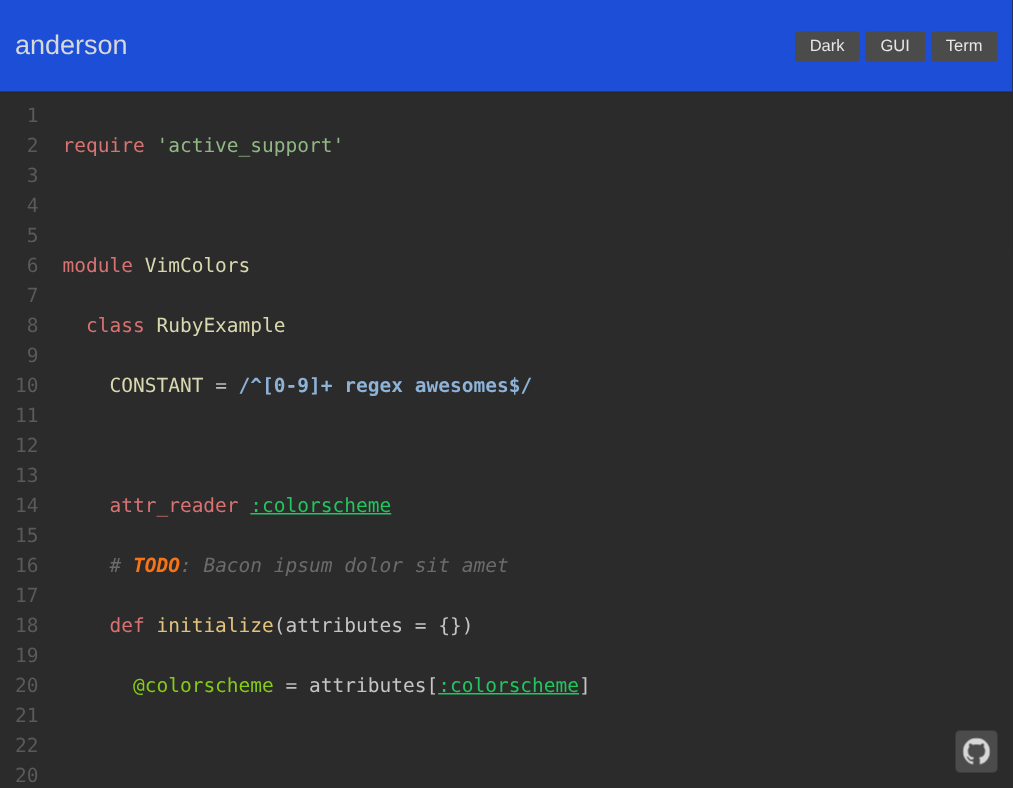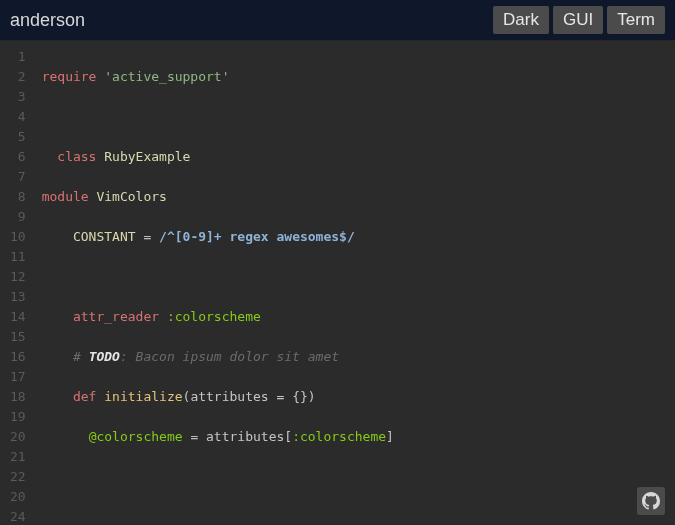--- a/index.html
+++ b/index.html
@@ -8,38 +8,38 @@
     height: 525px;
     background: #2b2b2b;
     font-family: Menlo, Consolas, "DejaVu Sans Mono", monospace;
     font-size: 13px;
     overflow: hidden;
     color: #c5c5c5;
   }
   .header {
     display: flex;
     align-items: center;
-    padding: 6px 10px;
-    background: #0f172a;
+    padding: 20px 10px;
+    background: #1d4ed8;
     border-bottom: 1px solid #262626;
   }
   .title {
     flex: 1;
     font-family: -apple-system, "Segoe UI", sans-serif;
     font-size: 18px;
     color: #d8d8d8;
     font-weight: 400;
   }
   .btn {
     background: #4b4b4b;
     color: #e6e6e6;
     border: none;
     padding: 4px 10px;
     margin-left: 4px;
-    font-size: 17px;
+    font-size: 11px;
     border-radius: 2px;
     font-family: -apple-system, "Segoe UI", sans-serif;
     cursor: pointer;
   }
   .editor {
     display: flex;
     background: #2b2b2b;
     line-height: 20px;
   }
   .gutter {
@@ -65,25 +65,25 @@
     align-items: center;
     justify-content: center;
     cursor: pointer;
   }
   .gh-btn svg { fill: #d8d8d8; width: 18px; height: 18px; }
 
   
   .kw    { color: #d97272; }          
   .const { color: #d9d9b0; }          
   .str   { color: #91b884; }          
-  .sym   { color: #84cc16; }          
+  .sym   { color: #22c55e; text-decoration: underline; }          
   .op    { color: #bdbdbd; }          
   .rgx   { color: #8eb3d8; font-weight: bold; }          
   .cmt   { color: #6b6b6b; font-style: italic; }
-  .todo  { color: #e5e5e5; font-weight: bold; }
+  .todo  { color: #f97316; font-weight: bold; }
   .ident { color: #c5c5c5; text-align: right; }
   .fn    { color: #e3c47a; }          
   .ivar  { color: #84cc16; }          
 </style>
 </head>
 <body>
 
 <div class="header">
   <div class="title">anderson</div>
   <button class="btn">Dark</button>
@@ -114,22 +114,22 @@
       <div>19</div>
       <div>20</div>
       <div>21</div>
       <div>22</div>
       <div>20</div>
       <div>24</div>
     </div>
   <div class="code">
 <div><span class="kw">require</span> <span class="str">'active_support'</span></div>
 <div> </div>
+<div><span class="kw">module</span> <span class="const">VimColors</span></div>
 <div>  <span class="kw">class</span> <span class="const">RubyExample</span></div>
-<div><span class="kw">module</span> <span class="const">VimColors</span></div>
 <div>    <span class="const">CONSTANT</span> <span class="op">=</span> <span class="rgx">/^[0-9]+ regex awesomes$/</span></div>
 <div> </div>
 <div>    <span class="kw">attr_reader</span> <span class="sym">:colorscheme</span></div>
 <div>    <span class="cmt"><span>#</span> <span class="todo">TODO</span><span>: Bacon ipsum dolor sit amet</span></span></div>
 <div>    <span class="kw">def</span> <span class="fn">initialize</span><span class="ident">(attributes = {})</span></div>
 <div>      <span class="ivar">@colorscheme</span> <span class="op">=</span> <span class="ident">attributes[</span><span class="sym">:colorscheme</span><span class="ident">]</span></div>
 <div> </div>
 
 
 

